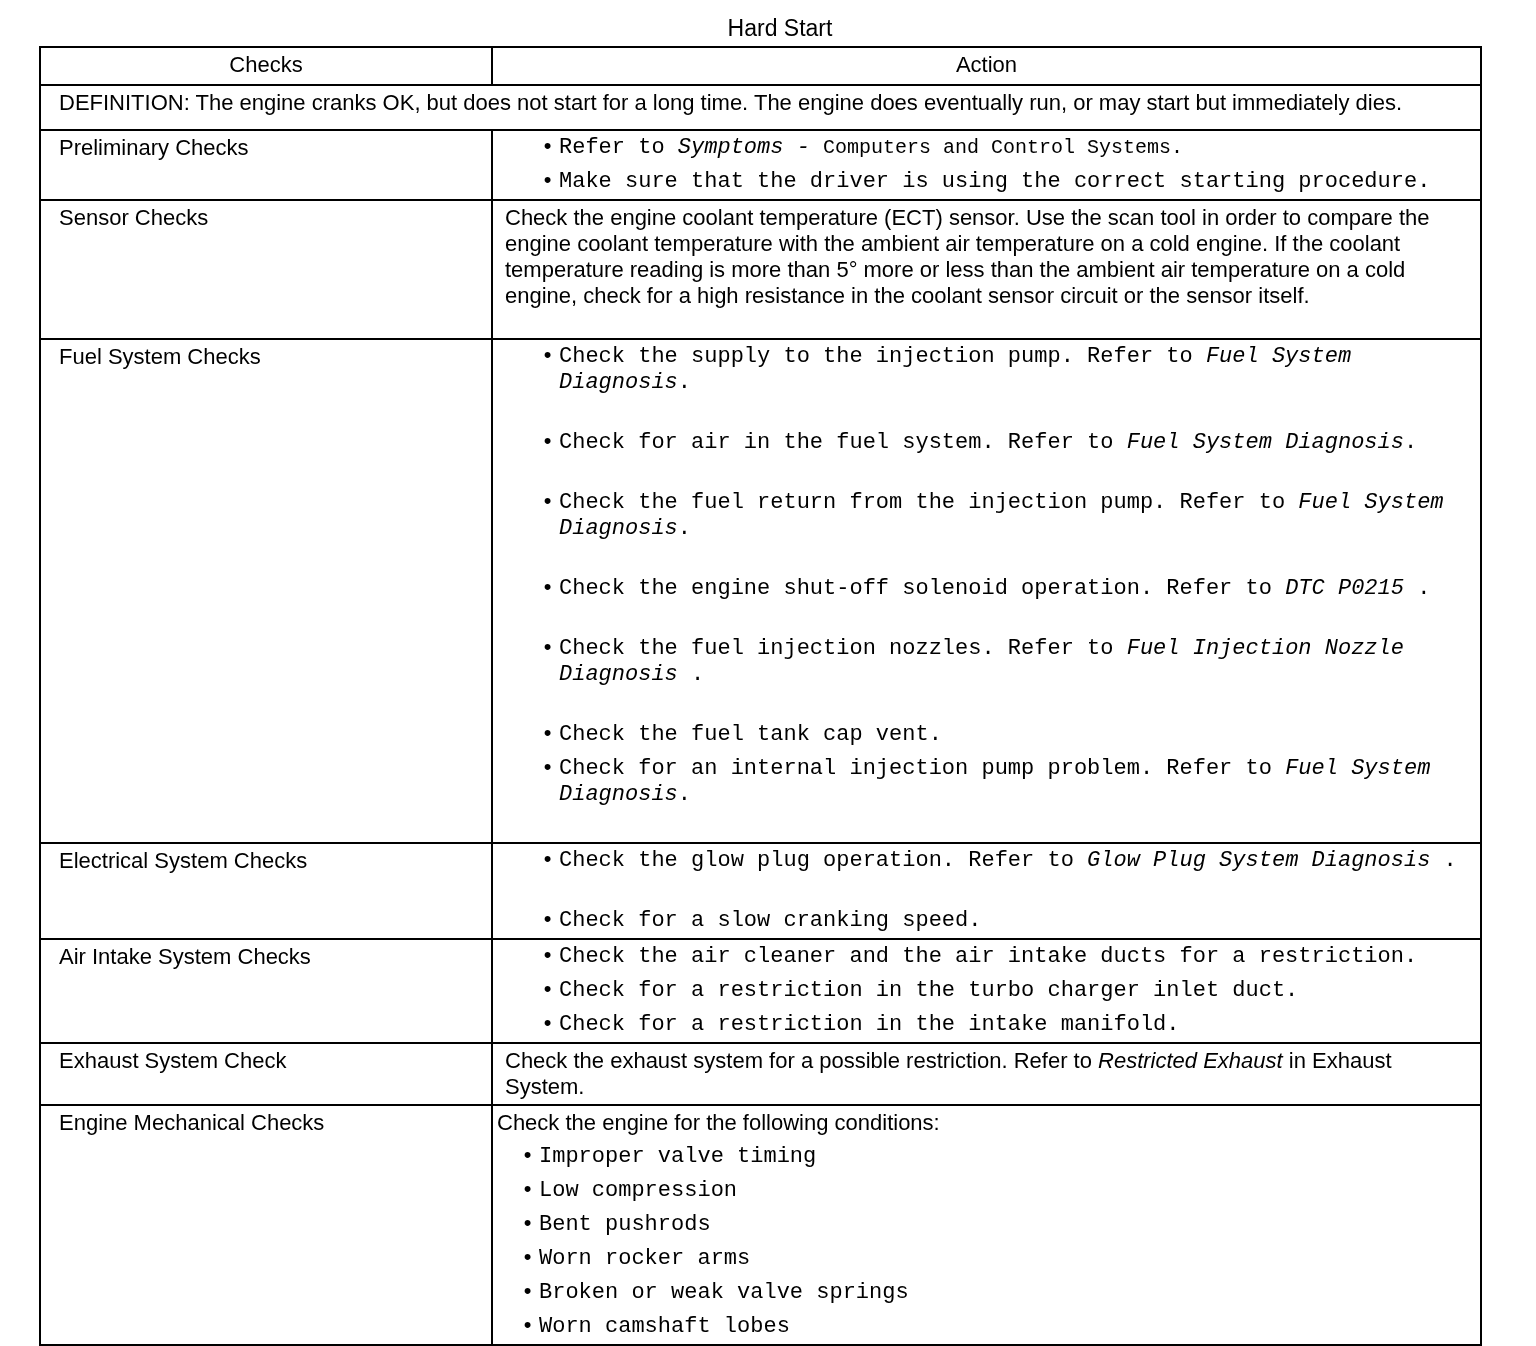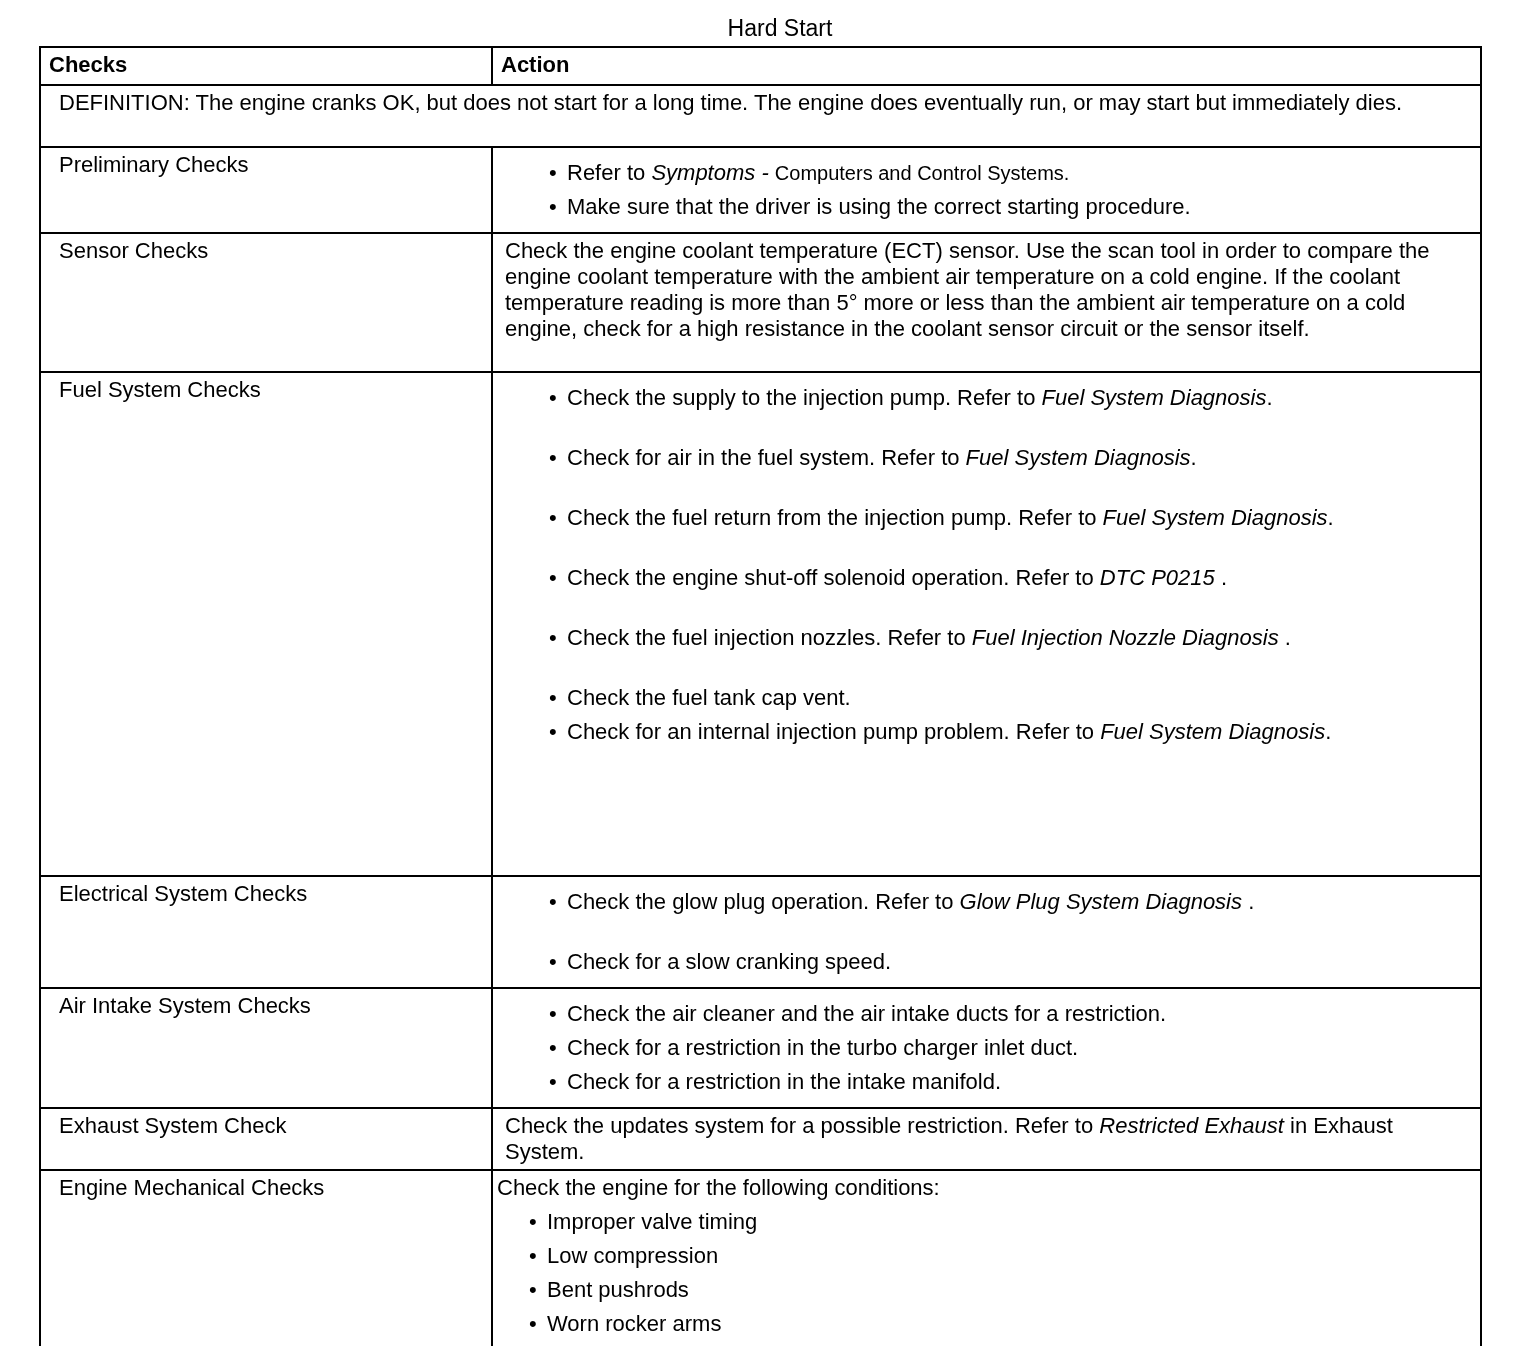--- a/index.html
+++ b/index.html
@@ -4,25 +4,25 @@
 <style>
   html, body { margin: 0; padding: 0; background: #ffffff; }
   body { width: 1536px; height: 1346px; position: relative; overflow: hidden;
          font-family: "Liberation Sans", sans-serif; color: #000; }
   .title { position: absolute; left: 16px; top: 10px; width: 1528px; text-align: center;
            font-weight: normal; font-size: 23px; line-height: 36px; }
   table.diag { position: absolute; left: 39px; top: 46px; width: 1441px;
                border-collapse: collapse; table-layout: fixed; }
   table.diag td, table.diag th { border: 2.5px solid #000; vertical-align: top;
                font-size: 22px; line-height: 26px; padding: 4px 12px 4px 18px; }
-  table.diag th { font-weight: bold; text-align: left; padding: 4px 8px; font-size: 22px; }
+  table.diag th { font-weight: normal; text-align: center; padding: 4px 8px; font-size: 22px; }
   col.c1 { width: 452px; }
   col.c2 { width: 989px; }
   .def-cell { padding-left: 18px !important; }
-  ul.bl { list-style: none; margin: 8px; padding: 0 0 0 30px; }
+  ul.bl { list-style: none; margin: 0; padding: 0 0 0 30px; font-family: Liberation Mono, monospace; }
   ul.bl li { position: relative; padding-left: 18px; }
   ul.bl li::before { content: "\2022"; position: absolute; left: 0; top: 0; }
   .it { font-style: italic; }
   .small { font-size: 20px; }
   .gap li { margin-bottom: 34px; }
   .gap li.tight { margin-bottom: 8px; }
   .gap li.last { margin-bottom: 0; }
   .norm li { margin-bottom: 8px; }
   .norm li:last-child { margin-bottom: 0; }
   .para { margin: 0; }
@@ -35,21 +35,21 @@
 <table class="diag">
   <colgroup>
       <col class="c1">
       <col class="c2">
     </colgroup>
   <tbody>
       <tr style="height:38px">
     <th>Checks</th>
     <th>Action</th>
   </tr>
-  <tr style="height:62px">
+  <tr style="height:45px">
     <td colspan="2" class="def-cell">DEFINITION: The engine cranks OK, but does not start for a long time. The engine does eventually run, or may start but immediately dies.</td>
   </tr>
 
   <tr style="height:70px">
     <td>Preliminary Checks</td>
     <td>
       <ul class="bl norm">
         <li><span>Refer to </span><span class="it">Symptoms - </span><span class="small">Computers and Control Systems.</span></li>
         <li><span>Make sure that the driver is using the correct starting procedure.</span></li>
       </ul>
@@ -95,21 +95,21 @@
         <li><span>Check the air cleaner and the air intake ducts for a restriction.</span></li>
         <li><span>Check for a restriction in the turbo charger inlet duct.</span></li>
         <li><span>Check for a restriction in the intake manifold.</span></li>
       </ul>
     </td>
   </tr>
 
   <tr style="height:61px">
     <td>Exhaust System Check</td>
     <td style="padding-left:12px; padding-right:60px">
-      <p class="para"><span>Check the updates system for a possible restriction. Refer to </span><span class="it">Restricted Exhaust</span><span> in Exhaust  System.</span></p>
+      <p class="para"><span>Check the exhaust system for a possible restriction. Refer to </span><span class="it">Restricted Exhaust</span><span> in Exhaust  System.</span></p>
     </td>
   </tr>
 
   <tr style="height:240px">
     <td>Engine Mechanical Checks</td>
     <td style="padding-left:4px">
       <p class="para" style="margin-bottom:8px">Check the engine for the following conditions:</p>
       <ul class="bl norm" style="padding-left:24px">
         <li>Improper valve timing</li>
         <li>Low compression</li>

